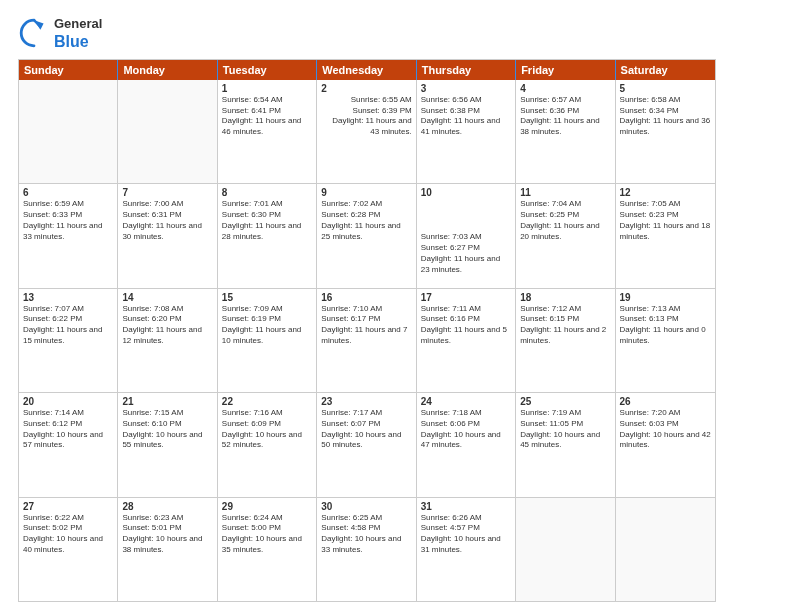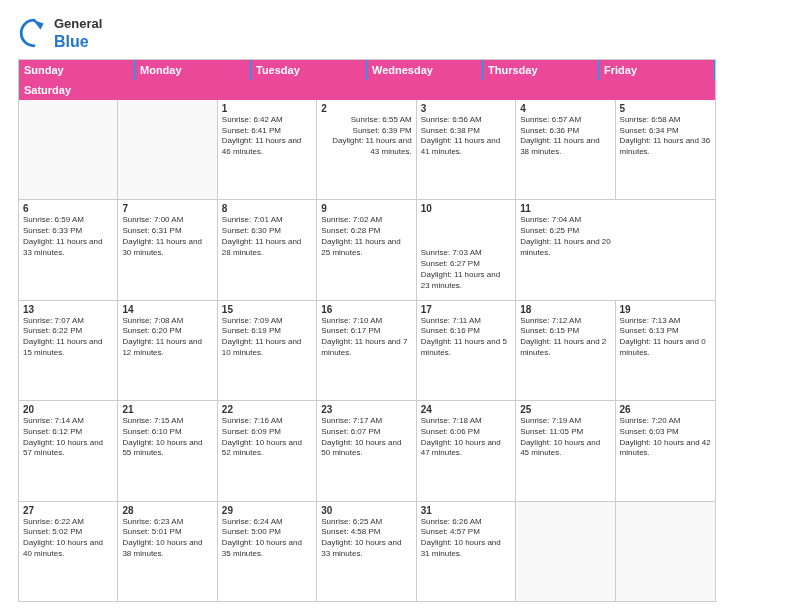--- a/index.html
+++ b/index.html
@@ -42,22 +42,22 @@
       color: #555;
     }
     .calendar {
       flex: 1;
       display: flex;
       flex-direction: column;
       border: 1px solid #ccc;
     }
     .cal-header {
       display: grid;
-      grid-template-columns: repeat(6, 1fr);
-      background: #ec4899;
+      grid-template-columns: repeat(7, 1fr);
+      background: #c2410c;
     }
     .cal-header-cell {
       color: #fff;
       font-size: 11px;
       font-weight: bold;
       padding: 4px 5px;
       text-align: left;
       border-right: 1px solid #3a8ae0;
     }
     .cal-header-cell:last-child { border-right: none; }
@@ -127,21 +127,21 @@
         <div class="cal-header-cell">Thursday</div>
         <div class="cal-header-cell">Friday</div>
         <div class="cal-header-cell">Saturday</div>
       </div>
     <div class="cal-body">
     <div class="cal-row">
           <div class="cal-cell empty"></div>
           <div class="cal-cell empty"></div>
           <div class="cal-cell">
             <span class="day-num">1</span>
-            <div class="cell-text" style="white-space: pre-line;">Sunrise: 6:42 AM
+            <div class="cell-text" style="white-space: pre-line;">Sunrise: 6:54 AM
 Sunset: 6:41 PM
 Daylight: 11 hours and 46 minutes.</div>
           </div>
           <div class="cal-cell">
             <span class="day-num">2</span>
             <div class="cell-text" style="white-space: pre-line; text-align: right;">Sunrise: 6:55 AM
 Sunset: 6:39 PM
 Daylight: 11 hours and 43 minutes.</div>
           </div>
           <div class="cal-cell">
@@ -192,20 +192,26 @@
             <span class="day-num">10</span>
             <div class="cell-text" style="white-space: pre-line; margin-top: 34px;">Sunrise: 7:03 AM
 Sunset: 6:27 PM
 Daylight: 11 hours and 23 minutes.</div>
           </div>
           <div class="cal-cell">
             <span class="day-num">11</span>
             <div class="cell-text" style="white-space: pre-line;">Sunrise: 7:04 AM
 Sunset: 6:25 PM
 Daylight: 11 hours and 20 minutes.</div>
+          </div>
+          <div class="cal-cell">
+            <span class="day-num">12</span>
+            <div class="cell-text" style="white-space: pre-line;">Sunrise: 7:05 AM
+Sunset: 6:23 PM
+Daylight: 11 hours and 18 minutes.</div>
           </div>
         </div>
         <div class="cal-row">
           <div class="cal-cell">
             <span class="day-num">13</span>
             <div class="cell-text" style="white-space: pre-line;">Sunrise: 7:07 AM
 Sunset: 6:22 PM
 Daylight: 11 hours and 15 minutes.</div>
           </div>
           <div class="cal-cell">

